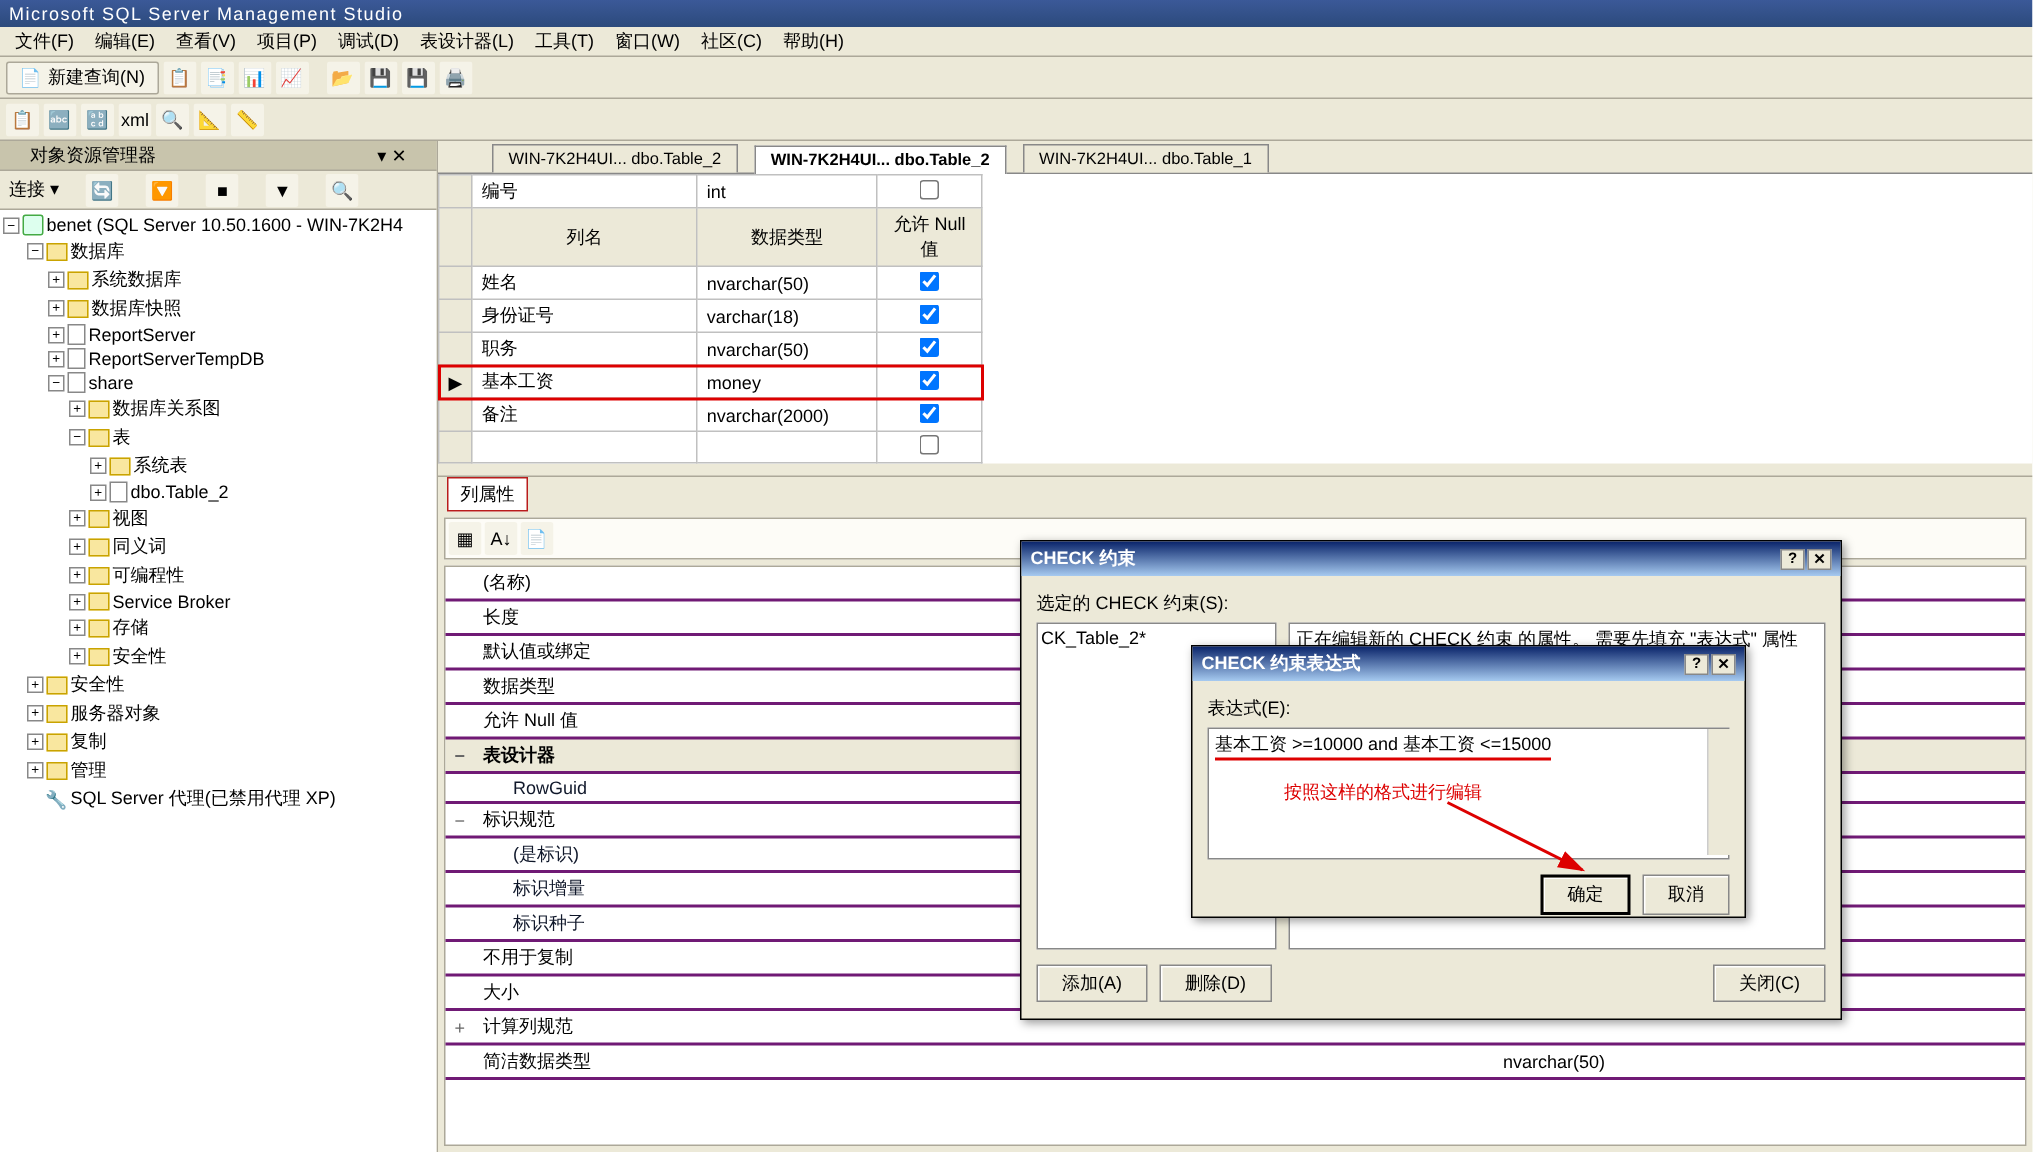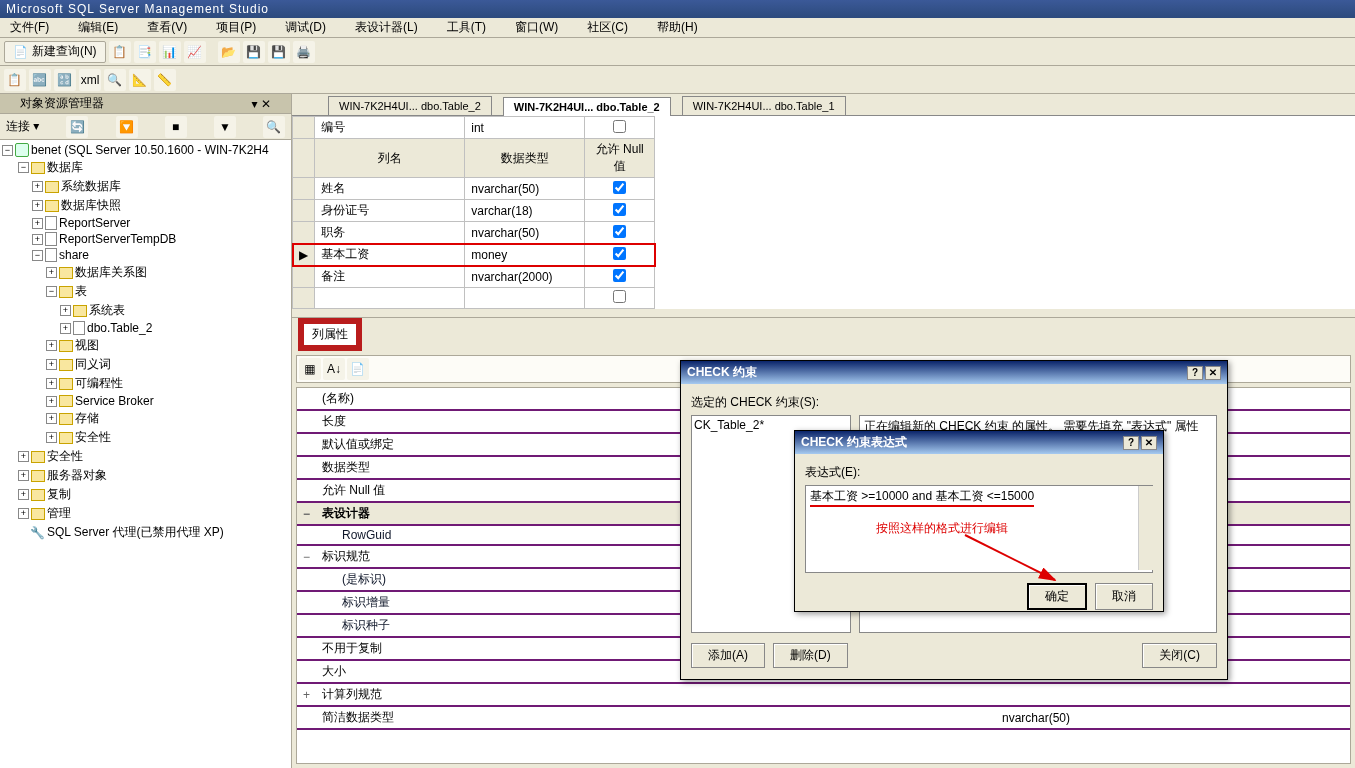--- a/index.html
+++ b/index.html
@@ -1,30 +1,30 @@
 <!DOCTYPE html>
 <html><head>
 <meta charset="utf-8">
 <style>
 * { box-sizing: border-box; margin: 0; padding: 0; font-family: "Microsoft YaHei", Tahoma, sans-serif; font-size: 12px; }
 body { background: #fff; width: 1355px; height: 768px; overflow: hidden; position: relative; }
 
 .titlebar { background: linear-gradient(#3b5998, #2c4a7c); color: #fff; height: 18px; padding: 2px 6px; font-size: 11px; letter-spacing: 1px; }
-.menubar { background: #ece9d8; height: 20px; border-bottom: 1px solid #aca899; display: flex; align-items: center; padding: 0 4px; gap: 17px; }
+.menubar { background: #ece9d8; height: 20px; border-bottom: 1px solid #aca899; display: flex; align-items: center; padding: 0 4px; gap: 2px; }
 .menubar span { padding: 2px 6px; cursor: default; }
 
 .toolbar { background: #ece9d8; height: 28px; border-bottom: 1px solid #aca899; display: flex; align-items: center; padding: 2px 4px; gap: 3px; }
 .toolbar2 { background: #ece9d8; height: 28px; border-bottom: 1px solid #aca899; display: flex; align-items: center; padding: 2px 4px; gap: 3px; }
 .tbtn { width: 22px; height: 22px; border: 1px solid transparent; display: inline-flex; align-items: center; justify-content: center; background: #f5f3e8; border-radius: 2px; }
 .tbtn.wide { width: auto; padding: 0 8px; gap: 4px; border: 1px solid #aca899; background: #f5f3e8; }
 
 .main { display: flex; height: calc(100% - 94px); }
 .panel-left { width: 292px; background: #ece9d8; border-right: 1px solid #aca899; display: flex; flex-direction: column; }
 .panel-left-title { background: #c8c4ac; height: 20px; padding: 2px 20px; font-size: 11px; border-bottom: 1px solid #aca899; display: flex; justify-content: space-between; align-items: center; }
-.panel-left-toolbar { background: #ece9d8; height: 26px; border-bottom: 1px solid #aca899; display: flex; align-items: center; padding: 2px 6px; gap: 6px; justify-content: space-between; }
+.panel-left-toolbar { background: #ece9d8; height: 26px; border-bottom: 1px solid #aca899; display: flex; align-items: center; padding: 2px 6px; gap: 18px; }
 .tree { flex: 1; background: #fff; overflow: auto; padding: 2px; font-size: 12px; }
 .tree-node { white-space: nowrap; padding: 1px 0; display: flex; align-items: center; gap: 2px; }
 .tree-indent { display: inline-block; }
 .expander { width: 11px; height: 11px; border: 1px solid #888; display: inline-flex; align-items: center; justify-content: center; font-size: 9px; line-height: 1; cursor: default; background: #fff; }
 .folder-icon { width: 14px; height: 12px; background: #f9e79f; border: 1px solid #c9a300; display: inline-block; }
 .db-icon { width: 12px; height: 14px; background: #fff; border: 1px solid #888; display: inline-block; }
 .server-icon { width: 14px; height: 14px; background: #dfe; border: 1px solid #4a4; display: inline-block; border-radius: 2px;}
 
 .panel-right { flex: 1; display: flex; flex-direction: column; background: #ece9d8; }
 .tabs { height: 22px; display: flex; align-items: flex-end; padding-left: 36px; gap: 12px; border-bottom: 1px solid #888; background: #ece9d8; }
@@ -33,21 +33,21 @@
 
 .designer { background: #fff; padding: 0; }
 .grid { border-collapse: collapse; }
 .grid th, .grid td { border: 1px solid #c0c0c0; padding: 2px 6px; height: 20px; font-size: 12px; text-align: left; background: #fff; }
 .grid th { background: #ece9d8; font-weight: normal; text-align: center; }
 .grid .rowhead { width: 22px; background: #ece9d8; border: 1px solid #c0c0c0; }
 .highlight-row { outline: 2px solid #d00; outline-offset: -1px; }
 .cb { width: 13px; height: 13px; }
 
 .col-props { margin-top: 8px; background: #ece9d8; border-top: 1px solid #aca899; flex: 1; display: flex; flex-direction: column; }
-.col-props-tab { padding: 2px 8px; background: #fff; border: 6px solid #b91c1c; width: fit-content; margin-left: 6px; }
+.col-props-tab { padding: 2px 8px; background: #fff; border: 1px solid #b91c1c; width: fit-content; margin-left: 6px; }
 .props-toolbar { border: 1px solid #aca899; margin: 4px; padding: 2px; background: #fdfcf7; display: flex; gap: 2px; }
 .props-body { border: 1px solid #aca899; margin: 0 4px 4px 4px; background: #fff; flex: 1; }
 .props-table { width: 100%; border-collapse: collapse; }
 .props-table td { border-bottom: 2px solid #701a75; padding: 2px 6px; height: 18px; font-size: 12px; }
 .props-table .k { width: 680px; }
 .props-table .cat { background: #ece9d8; font-weight: bold; }
 .props-table .sub { padding-left: 26px; color: #0f172a; }
 .props-table .exp-cell { width: 16px; text-align: center; color: #666; }
 
 .dialog { position: absolute; background: #ece9d8; border: 1px solid #000; box-shadow: 2px 2px 6px rgba(0,0,0,0.4); }
@@ -56,21 +56,21 @@
 .dialog-title .tbtn-sm { width: 16px; height: 14px; background: #ece9d8; border: 1px solid #888; font-size: 10px; display: flex; align-items: center; justify-content: center; color: #000; }
 .dialog-body { padding: 10px; }
 .dlg-btn { padding: 3px 16px; background: #ece9d8; border: 1px solid #888; box-shadow: 1px 1px 0 #fff inset; cursor: default; }
 
 .listbox { background: #fff; border: 1px solid #888; padding: 2px; font-size: 12px; }
 .hint-box { background: #fff; border: 1px solid #888; padding: 2px 4px; font-size: 12px; }
 
 .arrow-svg { position: absolute; pointer-events: none; }
 
 .red-underline { border-bottom: 2px solid #d00; }
-.red-text { color: #d00; margin-left: 20px; }
+.red-text { color: #d00; }
 </style>
 </head>
 <body>
 
 <div class="titlebar">
   <span>Microsoft SQL Server Management Studio</span>
 </div>
 
 <div class="menubar">
   <span>文件(F)</span>

